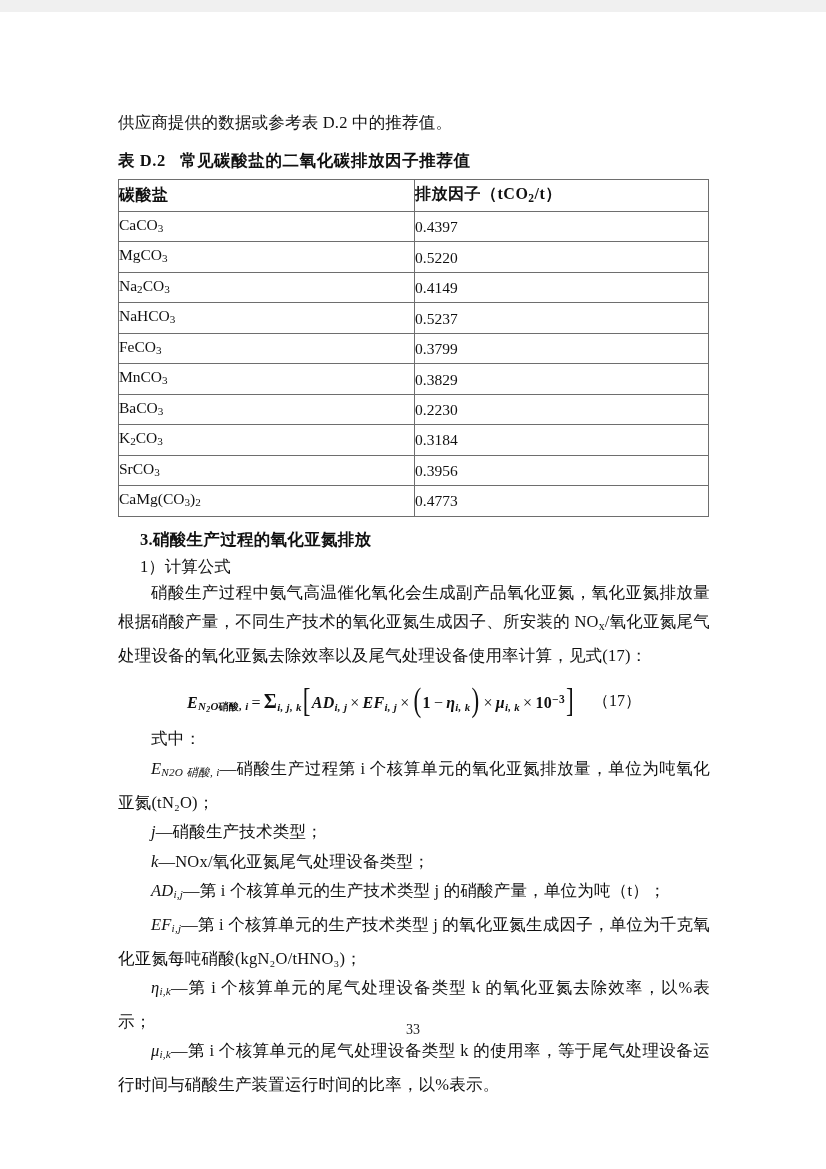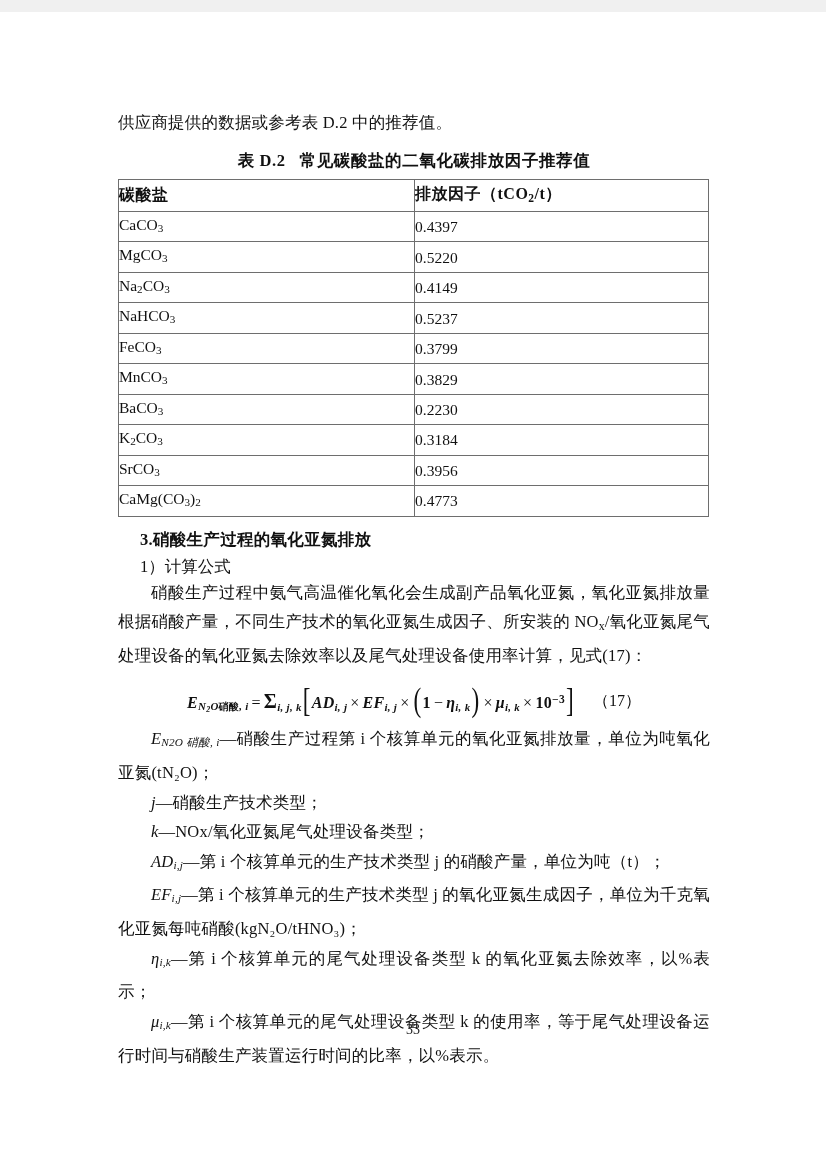--- a/index.html
+++ b/index.html
@@ -32,21 +32,20 @@
     text-align: justify;
     text-justify: inter-ideograph;
     margin: 0;
     letter-spacing: 0.2px;
   }
   .indent2 { text-indent: 33px; }
   .lead-line { margin-bottom: 2px; }
 
   
   .table-caption {
-    text-align: center;
     font-weight: bold;
     font-size: 16.5px;
     letter-spacing: 0.6px;
     margin: 12px 0 7px 0;
   }
   .table-caption .gap { display:inline-block; width: 14px; }
 
   
   table.factors {
     border-collapse: collapse;
@@ -222,20 +221,21 @@
 
     <p class="section-head">3.硝酸生产过程的氧化亚氮排放</p>
     <p class="sub-head">1）计算公式</p>
 
     <p class="para indent2"><span>硝酸生产过程中氨气高温催化氧化会生成副产品氧化亚氮，氧化亚氮排放量根据硝酸产量，不同生产技术的氧化亚氮生成因子、所安装的 NO</span><sub>x</sub><span>/氧化亚氮尾气处理设备的氧化亚氮去除效率以及尾气处理设备使用率计算，见式(17)：</span></p>
 
     <div class="formula-row">
       <span class="formula"><span>E</span><span class="nsub"><span>N</span><sub>2</sub><span>O</span><span class="cjk">硝酸</span><span>, i</span></span><span class="op">=</span><span class="sigma">Σ</span><span class="nsub">i, j, k</span><span class="big">[</span><span>AD</span><span class="nsub">i, j</span><span class="op">×</span><span>EF</span><span class="nsub">i, j</span><span class="op">×</span><span class="big">(</span><span class="num">1</span><span class="op">−</span><span>η</span><span class="nsub">i, k</span><span class="big">)</span><span class="op">×</span><span>μ</span><span class="nsub">i, k</span><span class="op">×</span><span class="num">10</span><sup class="num">−3</sup><span class="big">]</span></span><span class="formula-num">（17）</span>
     </div>
 
+    <p class="def">式中：</p>
     <div id="definitions-list">
         <p class="def"><span class="sym">E<span class="tiny">N2O 硝酸, i</span></span><span>—硝酸生产过程第 i 个核算单元的氧化亚氮排放量，单位为吨氧化亚氮(tN₂O)；</span></p>
         <p class="def"><span class="sym">j</span><span>—硝酸生产技术类型；</span></p>
         <p class="def"><span class="sym">k</span><span>—NOx/氧化亚氮尾气处理设备类型；</span></p>
         <p class="def"><span class="sym">AD<span class="tiny">i,j</span></span><span>—第 i 个核算单元的生产技术类型 j 的硝酸产量，单位为吨（t）；</span></p>
         <p class="def"><span class="sym">EF<span class="tiny">i,j</span></span><span>—第 i 个核算单元的生产技术类型 j 的氧化亚氮生成因子，单位为千克氧化亚氮每吨硝酸(kgN₂O/tHNO₃)；</span></p>
         <p class="def"><span class="sym">η<span class="tiny">i,k</span></span><span>—第 i 个核算单元的尾气处理设备类型 k 的氧化亚氮去除效率，以%表示；</span></p>
         <p class="def"><span class="sym">μ<span class="tiny">i,k</span></span><span>—第 i 个核算单元的尾气处理设备类型 k 的使用率，等于尾气处理设备运行时间与硝酸生产装置运行时间的比率，以%表示。</span></p>
       </div>
 

